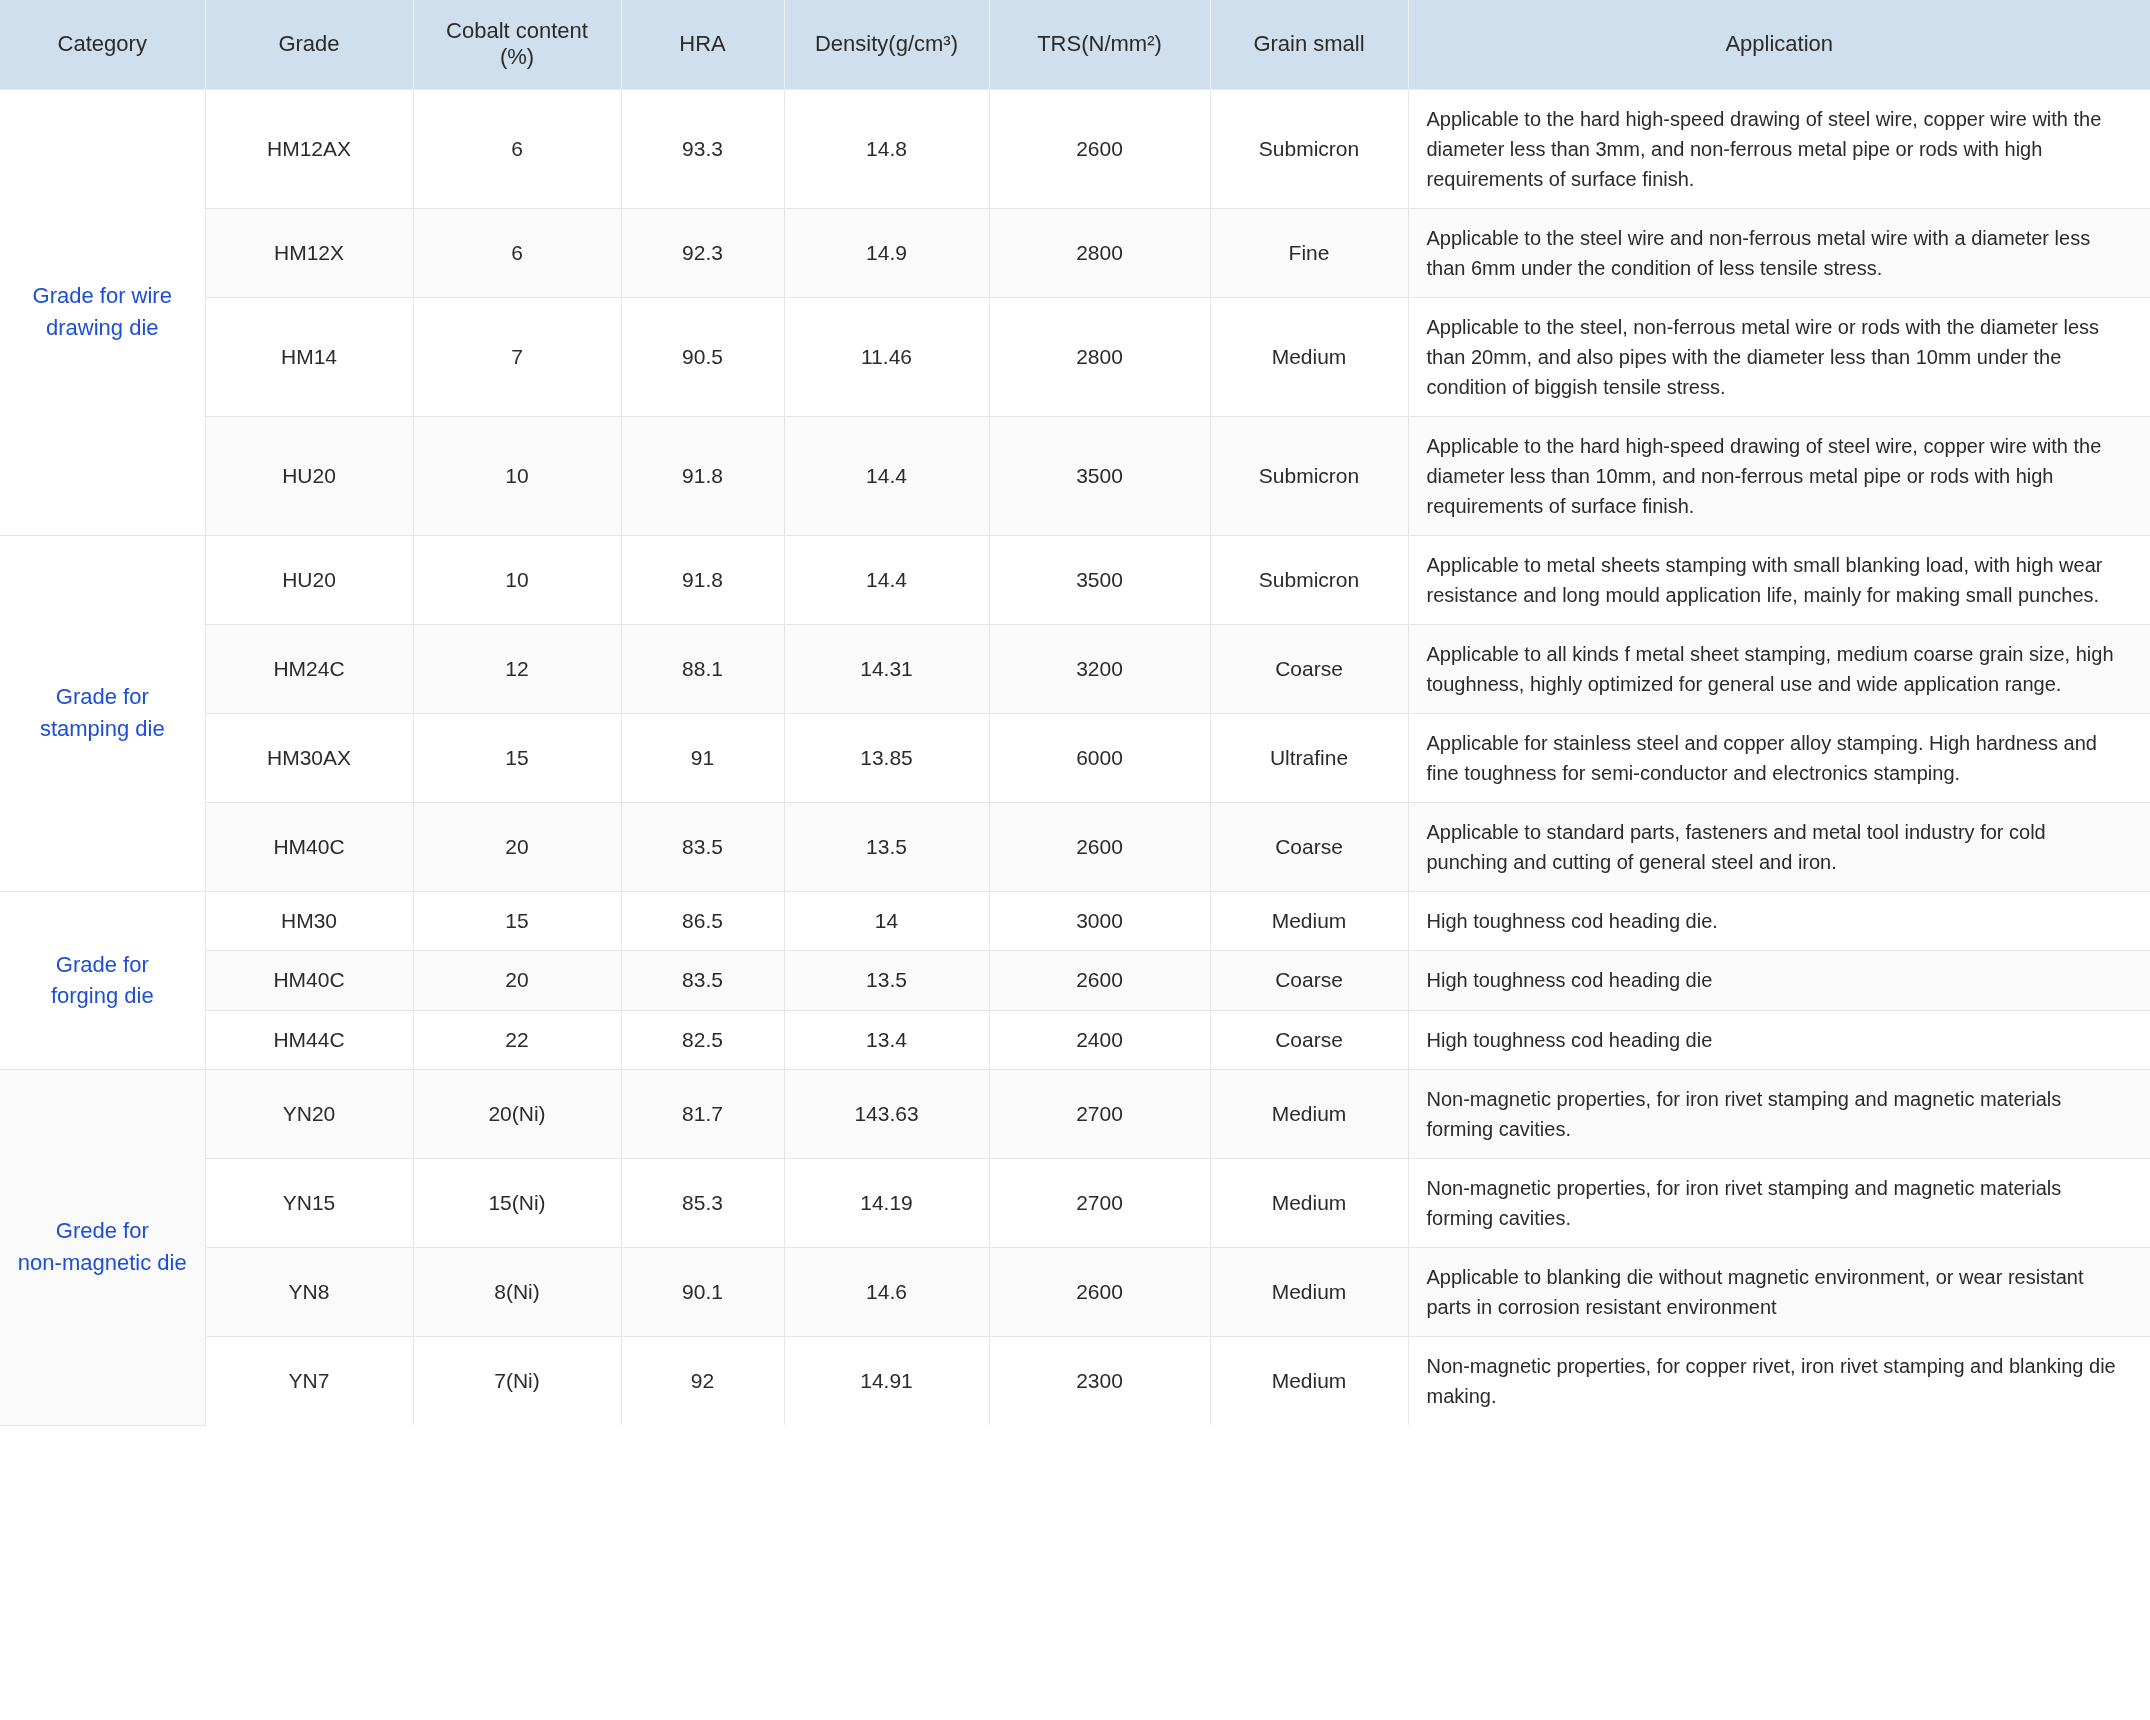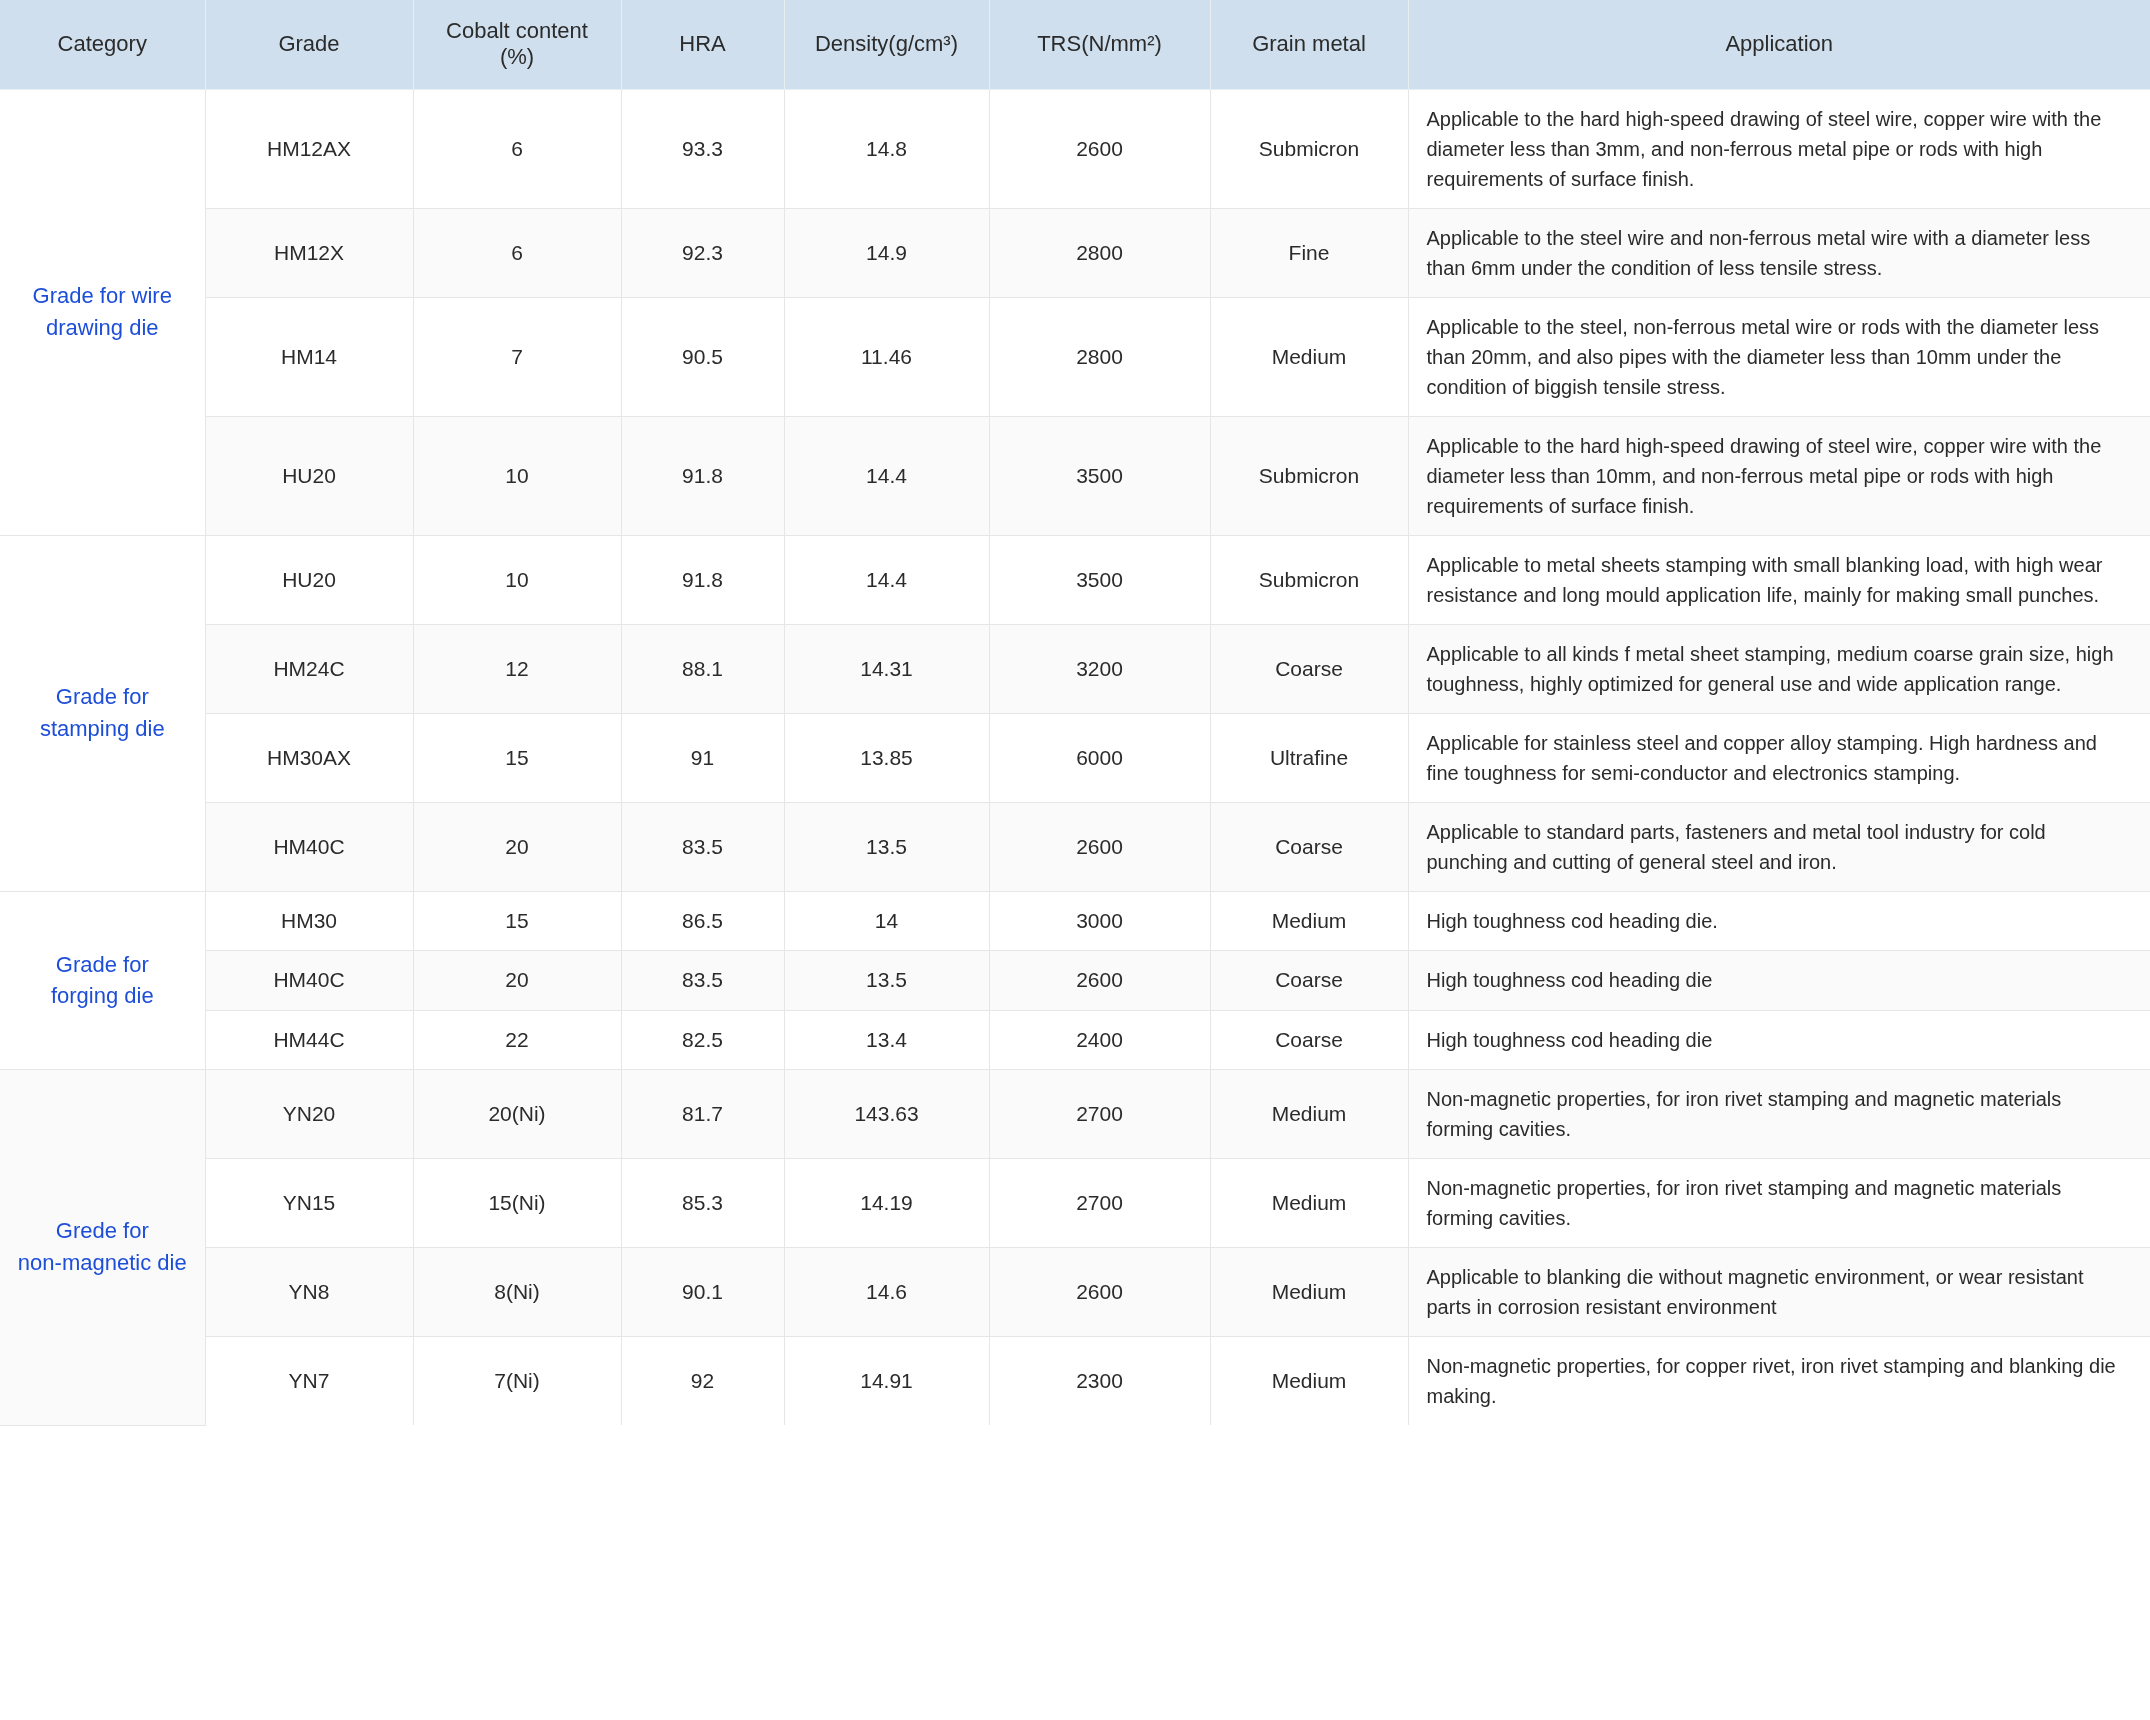--- a/index.html
+++ b/index.html
@@ -90,21 +90,21 @@
     <tr>
       <th class="first">Category</th>
       <th>Grade</th>
       <th>
         <span>Cobalt content</span><br>
         <span>(%)</span>
       </th>
       <th>HRA</th>
       <th>Density(g/cm³)</th>
       <th>TRS(N/mm²)</th>
-      <th>Grain metal</th>
+      <th>Grain small</th>
       <th class="last">Application</th>
     </tr>
   </thead>
   <tbody>
 
     <tr>
       <td class="cat" rowspan="4">
         <span>Grade for wire</span><br>
         <span>drawing die</span>
       </td>

